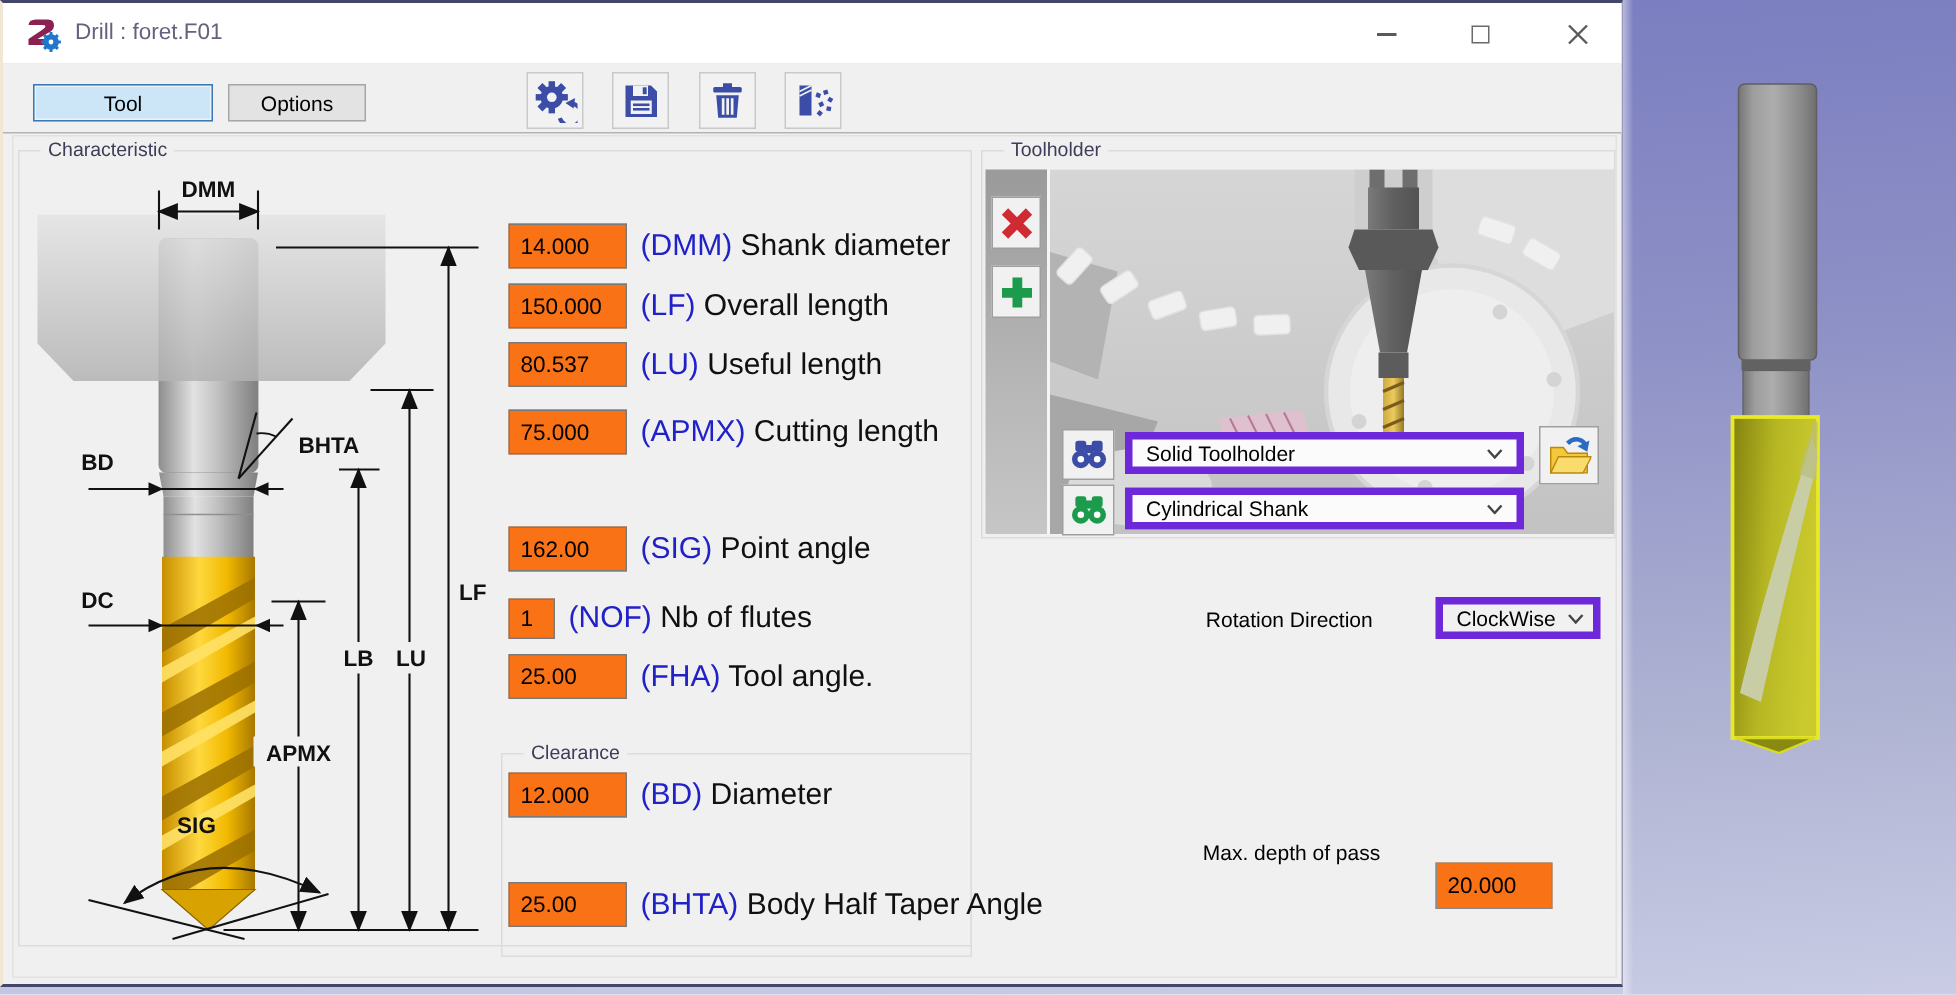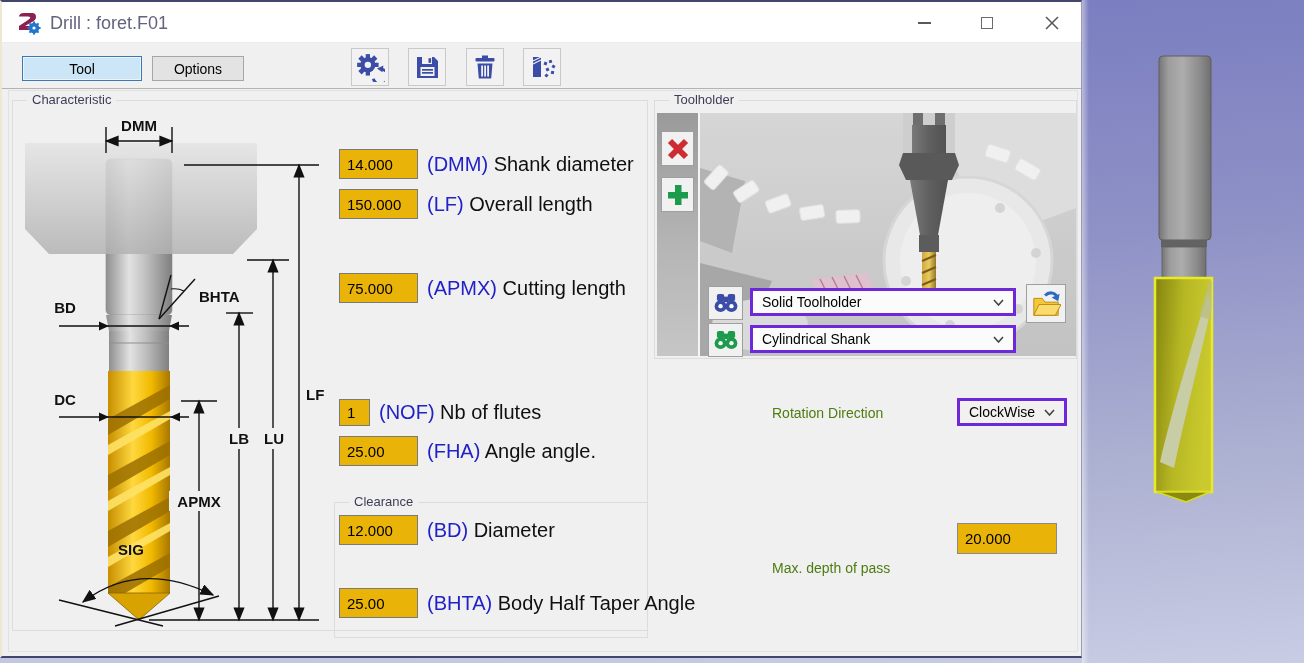--- a/index.html
+++ b/index.html
@@ -12,57 +12,57 @@
   
   .viewport3d { position:absolute; left:1082px; top:0; width:222px; height:663px;
     background:linear-gradient(176deg, var(--purple_top,#7b7ec0) 0%, #8f92c6 35%, #aeb2d2 70%, var(--purple_bottom,#c9cce4) 100%); }
   .viewport3d::before { content:""; position:absolute; left:0; top:0; width:7px; height:100%;
     background:linear-gradient(90deg, rgba(255,255,255,.45), rgba(255,255,255,0)); }
   
   .window { position:absolute; left:0; top:0; width:1082px; height:658px; background:#f0f0f0;
     border-top:2px solid #43466b; border-bottom:2px solid #43466b; border-left:2px solid #efe6d4; border-right:1px solid #9a9ab8; }
   .titlebar { position:absolute; left:0; top:0; width:100%; height:41px; background:#ffffff; border-bottom:1px solid #ececec; }
   .app-logo { position:absolute; left:13px; top:8px; width:26px; height:25px; }
-  .title-text { position:absolute; left:48px; top:11px; font-size:18px; color:#63637f; }
+  .title-text { position:absolute; left:48px; top:11px; font-size:15px; color:#63637f; }
   .winbtn { position:absolute; top:6px; width:32px; height:30px; display:flex; align-items:center; justify-content:center; cursor:default; }
   .winbtn.min { left:906px; } .winbtn.max { left:969px; } .winbtn.close { left:1034px; }
   .min-glyph { width:13px; height:0; border-top:2px solid #5a5a5a; }
   .max-glyph { width:12px; height:12px; border:1.5px solid #6a6a6a; background:transparent; }
   
   .toolbar { position:absolute; left:0; top:42px; width:100%; height:45px; background:#f0f0f0; border-bottom:1px solid #b3b3b3; }
   .tab { position:absolute; top:12px; height:25px; display:flex; align-items:center; justify-content:center; font-size:14px; color:#000; }
   .tab.active { left:20px; width:120px; background:var(--tab_active_bg,#cde6f7); border:1px solid var(--tab_active_border,#3c78b4); box-shadow:inset 0 0 0 1px #eaf4fc; }
   .tab.idle { left:150px; width:92px; background:#e3e3e3; border:1px solid #a6a6a6; }
   .tbtn { position:absolute; top:4px; width:38px; height:38px; background:#f2f2f2; border:1px solid #c9c9c9; display:flex; align-items:center; justify-content:center; }
   
   .content { position:absolute; left:6px; top:88px; width:1070px; height:562px; background:#f0f0f0; border:1px solid #e2e2e2; }
   .group { position:absolute; border:1px solid #dcdcdc; }
   .legend { position:absolute; top:-9px; left:14px; background:#f0f0f0; padding:0 5px; font-size:13px; color:#3d3d58; }
   .g-char { left:10px; top:98px; width:636px; height:531px; }
   .g-clear { left:332px; top:500px; width:314px; height:136px; }
   .g-tool { left:652px; top:98px; width:423px; height:259px; }
   
   .field { position:absolute; left:337px; display:flex; align-items:center; gap:9px; height:30px; }
-  input.num { width:79px; height:30px; border:1px solid #7a7a7a; background:#eab308; color:#000;
+  input.num { width:79px; height:30px; border:1px solid #7a7a7a; background:#f97316; color:#000;
     font-family:"Liberation Sans",sans-serif; font-size:15px; padding:0 7px; }
   input.num.sm { width:31px; height:27px; }
   .lbl { font-size:20px; color:#101010; white-space:nowrap; }
   .code { color:var(--code_blue,#2121c8); }
   .code.b { font-weight:normal; }
   
-  .combo { position:absolute; border:3px solid #6d28d9; background:#fafafa; display:flex; align-items:center;
+  .combo { position:absolute; border:5px solid #6d28d9; background:#fafafa; display:flex; align-items:center;
     font-size:14px; color:#000; padding:0 9px; justify-content:space-between; }
   .combo .chev { flex:0 0 auto; margin-left:8px; }
   
   .th-strip { position:absolute; left:2px; top:12px; width:43px; height:243px;
     background:linear-gradient(180deg,#9a9a9a,#b5b5b5 55%,#c6c6c6); border-right:2px solid #f5f5f5; }
   .th-photo { position:absolute; left:45px; top:12px; width:376px; height:243px; }
   .sqbtn { position:absolute; background:#f1f1f1; border:1px solid #9f9f9f; display:flex; align-items:center; justify-content:center; }
   
-  .r-label { position:absolute; font-size:14px; color:#4d7c0f; text-align:left; }
+  .r-label { position:absolute; font-size:14px; color:#000000; text-align:center; }
   
   .diagram { position:absolute; left:8px; top:12px; }
   .dim-label { font-weight:bold; font-size:15px; fill:#111; font-family:"Liberation Sans",sans-serif; }
 </style>
 </head>
 <body>
 
 <div class="viewport3d">
   <svg width="222" height="663" viewBox="0 0 222 663">
     <defs>
@@ -287,31 +287,39 @@
   </div>
 
   <div class="field" style="top:147px">
     <input class="num" value="14.000" style="">
     <span class="lbl"><span class="code">(DMM)</span> <span>Shank diameter</span></span>
   </div>
   <div class="field" style="top:187px">
     <input class="num" value="150.000" style="">
     <span class="lbl"><span class="code">(LF)</span> <span>Overall length</span></span>
   </div>
+  <div class="field" style="top:226px">
+    <input class="num" value="80.537" style="">
+    <span class="lbl"><span class="code">(LU)</span> <span>Useful length</span></span>
+  </div>
   <div class="field" style="top:271px">
     <input class="num" value="75.000" style="">
     <span class="lbl"><span class="code b">(APMX)</span> <span>Cutting length</span></span>
   </div>
+  <div class="field" style="top:349px">
+    <input class="num" value="162.00" style="">
+    <span class="lbl"><span class="code b">(SIG)</span> <span>Point angle</span></span>
+  </div>
   <div class="field" style="top:395px">
     <input class="num sm" value="1" style="">
     <span class="lbl"><span class="code">(NOF)</span> <span>Nb of flutes</span></span>
   </div>
   <div class="field" style="top:434px">
     <input class="num" value="25.00" style="">
-    <span class="lbl"><span class="code">(FHA)</span> <span>Angle angle.</span></span>
+    <span class="lbl"><span class="code">(FHA)</span> <span>Tool angle.</span></span>
   </div>
 
   <div class="group g-clear">
     <div class="legend">Clearance</div>
   </div>
   <div class="field" style="top:513px">
     <input class="num" value="12.000" style="">
     <span class="lbl"><span class="code">(BD)</span> <span>Diameter</span></span>
   </div>
   <div class="field" style="top:586px">
@@ -459,15 +467,15 @@
 
   <div class="r-label" style="left:770px; top:403px; width:175px;">Rotation Direction</div>
   <div class="combo" style="left:955px; top:396px; width:110px; height:28px; background:#f1f1f1;">
     <span>ClockWise</span>
     <svg class="chev" width="11" height="7" viewBox="0 0 11 7">
       <polyline points="1,1 5.5,6 10,1" fill="none" stroke="#444" stroke-width="1.6"></polyline>
     </svg>
   </div>
 
   <div class="r-label" style="left:770px; top:558px; width:178px;">Max. depth of pass</div>
-  <input class="num" style="position: absolute; left: 955px; top: 521px; width: 100px; height: 31px; border-color: rgb(138, 138, 138);" value="20.000">
+  <input class="num" style="position: absolute; left: 955px; top: 573px; width: 78px; height: 31px; border-color: rgb(138, 138, 138);" value="20.000">
 
 </div>
 
 </body></html>

